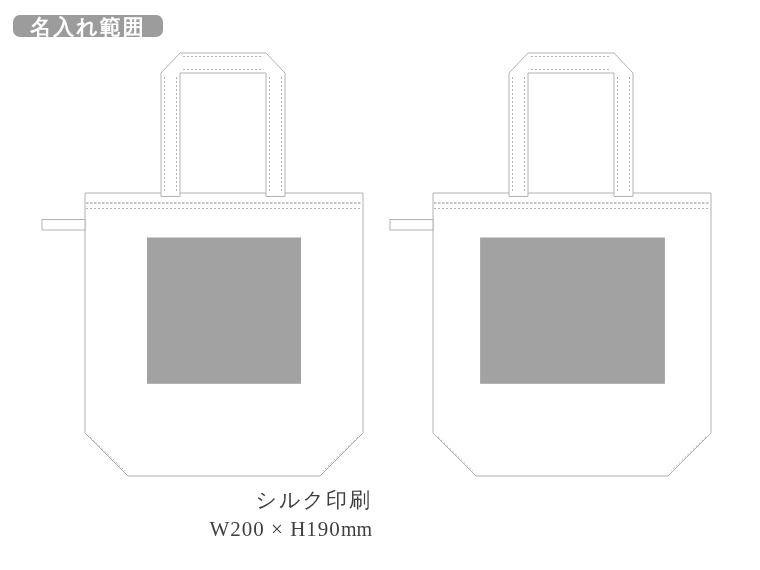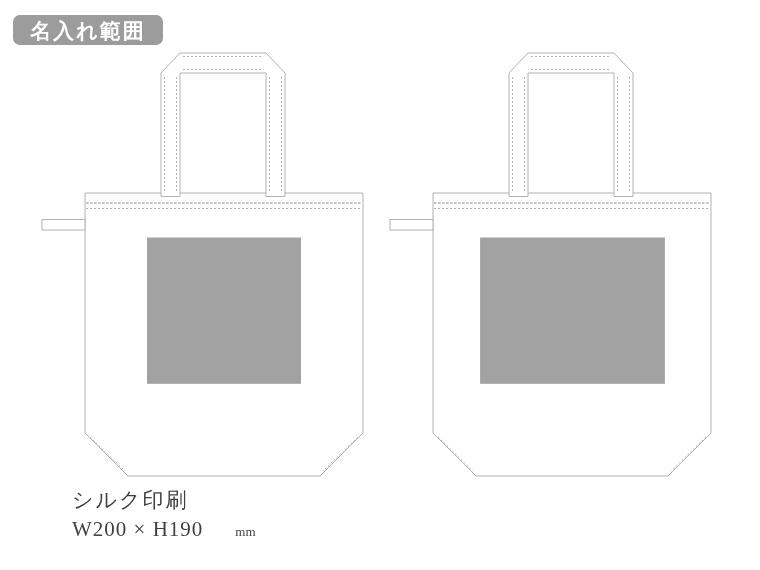--- a/index.html
+++ b/index.html
@@ -13,21 +13,21 @@
   html,body{margin:0;padding:0;background:var(--bg);}
   .stage{
     position:relative;
     width:760px;height:570px;
     background:var(--bg);
     overflow:hidden;
     font-family:"Liberation Serif","DejaVu Serif",serif;
   }
   .badge{
     position:absolute;left:13px;top:15px;
-    width:150px;height:30px;
+    width:150px;height:22px;
     background:var(--badge-bg);
     border-radius:7px;
     display:flex;align-items:center;justify-content:center;
   }
   .badge span{
     color:var(--badge-text);
     font-family:"Liberation Sans","DejaVu Sans",sans-serif;
     font-weight:bold;
     font-size:21px;
     letter-spacing:2px;
@@ -35,29 +35,29 @@
   }
   svg.diagram{position:absolute;left:0;top:0;}
   .solid{fill:none;stroke:var(--line);stroke-width:1;}
   .body{fill:var(--bg);stroke:var(--line);stroke-width:1;}
   .arch{fill:var(--bg);stroke:none;}
   .dash{fill:none;stroke:var(--line);stroke-width:1;stroke-dasharray:2 2;}
   .dashA{fill:none;stroke:var(--line);stroke-width:1.4;stroke-dasharray:2.5 1.5;}
   .print{fill:var(--print-fill);stroke:none;}
   .caption{
     position:absolute;top:486px;width:300px;
-    text-align:left;color:var(--label);
+    text-align:right;color:var(--label);
   }
   .caption .method{
     margin:0;font-size:21px;letter-spacing:2px;line-height:28px;
   }
   .caption .size{
     margin:1px 0 0 0;font-size:21px;letter-spacing:1px;line-height:28px;
   }
-  .caption .unit{font-size:13px;letter-spacing:0;margin-left:32px;}
+  .caption .unit{font-size:20px;letter-spacing:0;}
   .caption-left{left:72px;}
   .caption-right{left:424px;}
 </style>
 </head>
 <body>
 
 <div class="stage">
 
   <div class="badge">
     <span>名入れ範囲</span>

